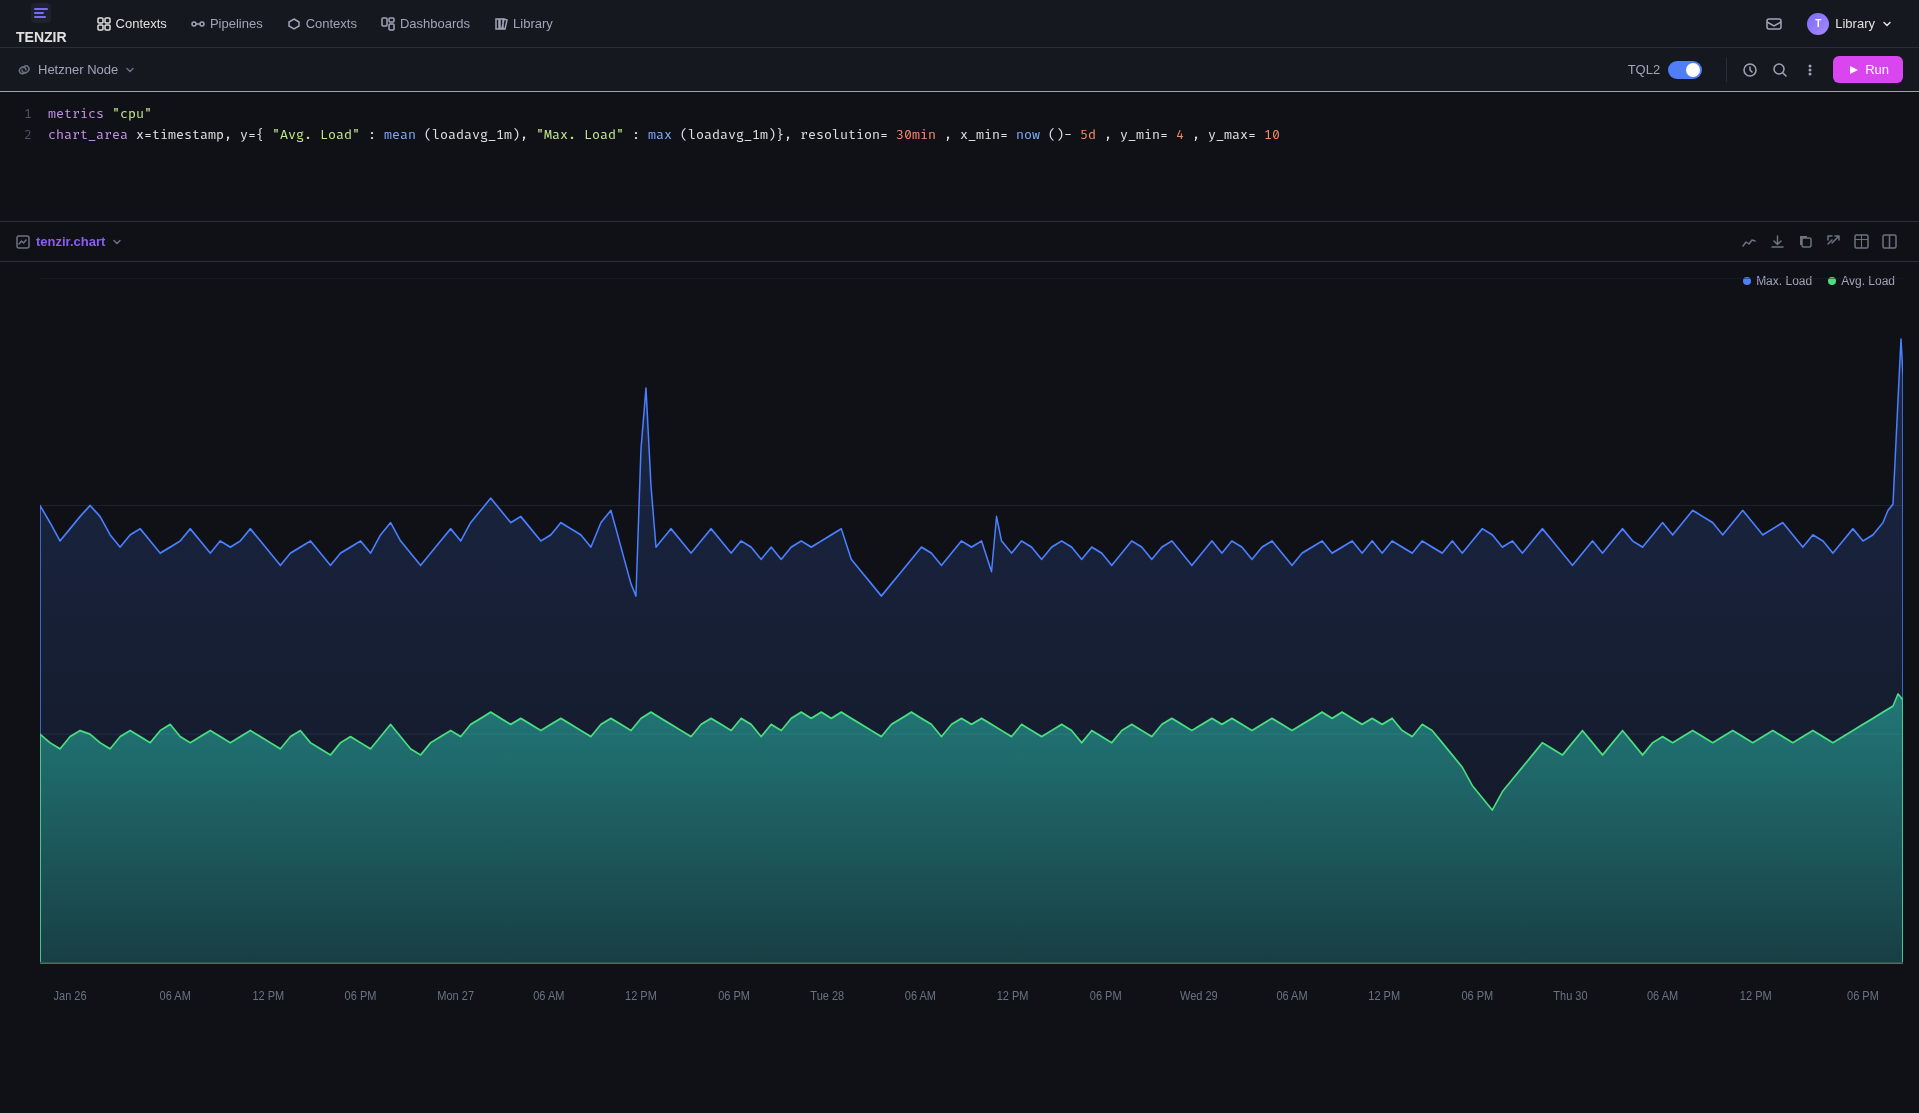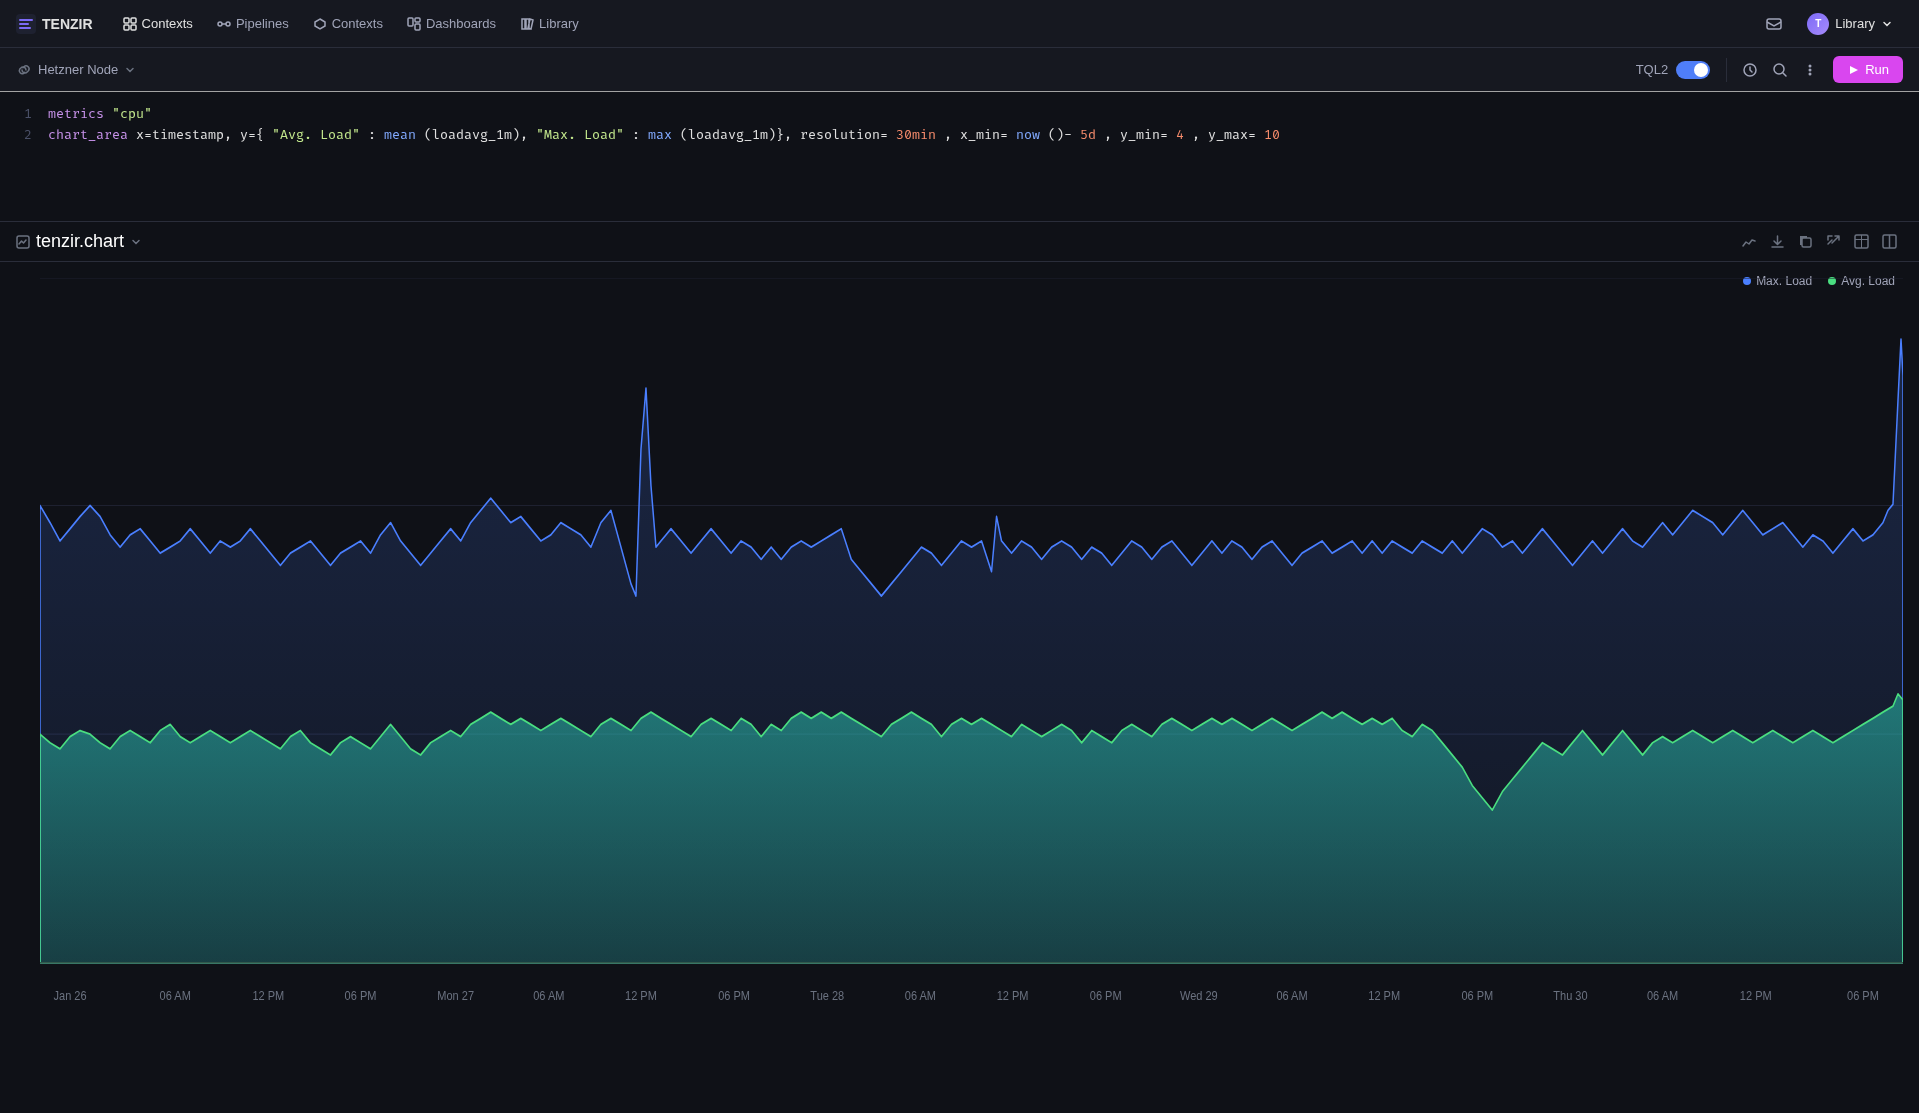--- a/index.html
+++ b/index.html
@@ -1,53 +1,53 @@
 <!DOCTYPE html>
 <html><head>
   <meta charset="utf-8">
   <style>
     * { box-sizing: border-box; margin: 0; padding: 0; }
     body { background: #0f1117; color: #e0e0e0; font-family: -apple-system, BlinkMacSystemFont, 'Segoe UI', sans-serif; font-size: 13px; height: 1113px; overflow: hidden; }
 
     
     .topnav { display: flex; align-items: center; height: 48px; background: #161820; border-bottom: 1px solid #2a2d3a; padding: 0 16px; gap: 4px; }
-    .tenzir-logo { display: flex; align-items: center; gap: 6px; margin-right: 16px; }
+    .tenzir-logo { display: flex; align-items: center; gap: 6px; margin-right: 16px; flex-direction: column; }
     .tenzir-logo svg { width: 20px; height: 20px; }
     .nav-item { display: flex; align-items: center; gap: 5px; padding: 5px 10px; border-radius: 6px; cursor: pointer; color: #a0a4b8; font-size: 13px; }
     .nav-item.active { color: #e0e0e0; }
     .nav-spacer { flex: 1; }
     .topnav-right { display: flex; align-items: center; gap: 8px; }
     .icon-btn { width: 30px; height: 30px; display: flex; align-items: center; justify-content: center; border-radius: 6px; cursor: pointer; color: #a0a4b8; }
     .profile-btn { display: flex; align-items: center; gap: 6px; padding: 5px 10px; border-radius: 6px; cursor: pointer; color: #e0e0e0; }
     .profile-avatar { width: 22px; height: 22px; border-radius: 50%; background: linear-gradient(135deg, #7c6af7, #a78bfa); display: flex; align-items: center; justify-content: center; font-size: 10px; color: white; font-weight: 600; }
 
     
     .toolbar { display: flex; align-items: center; height: 44px; background: #161820; border-bottom: 1px solid #a3a3a3; padding: 0 16px; }
     .pipeline-breadcrumb { display: flex; align-items: center; gap: 6px; color: #a0a4b8; cursor: pointer; }
     .toolbar-spacer { flex: 1; }
-    .tql-toggle { display: flex; align-items: center; gap: 8px; color: #a0a4b8; font-size: 13px; margin-right: 8px; }
+    .tql-toggle { display: flex; align-items: center; gap: 8px; color: #a0a4b8; font-size: 13px; margin-right: 16px; }
     .toggle-switch { width: 34px; height: 18px; background: #4f7ef8; border-radius: 9px; position: relative; cursor: pointer; }
     .toggle-knob { width: 14px; height: 14px; background: white; border-radius: 50%; position: absolute; top: 2px; right: 2px; transition: left 0.2s; }
     .divider-v { width: 1px; height: 24px; background: #2a2d3a; margin: 0 8px; }
     .toolbar-icon-btn { width: 30px; height: 30px; display: flex; align-items: center; justify-content: center; border-radius: 6px; cursor: pointer; color: #a0a4b8; }
     .run-button { display: flex; align-items: center; gap: 6px; background: #d946ef; color: white; border: none; border-radius: 6px; padding: 6px 14px; cursor: pointer; font-size: 13px; font-weight: 500; margin-left: 8px; }
 
     
     .code-editor { background: #0f1117; padding: 12px 16px; border-bottom: 1px solid #2a2d3a; min-height: 130px; font-family: 'SF Mono', 'Fira Code', monospace; font-size: 13px; line-height: 1.6; }
     .code-line { display: flex; gap: 16px; }
     .line-num { color: #4a5068; min-width: 16px; text-align: right; user-select: none; }
     .code-content { flex: 1; }
     .c-keyword { color: #c792ea; }
     .c-string { color: #c3e88d; }
     .c-func { color: #82aaff; }
     .c-value { color: #f78c6c; }
     .c-number { color: #f78c6c; }
     .c-green-string { color: #c3e88d; }
     .output-toolbar { display: flex; align-items: center; height: 40px; padding: 0 16px; border-bottom: 1px solid #2a2d3a; }
-    .output-title { display: flex; align-items: center; gap: 6px; color: #ffffff; cursor: pointer; font-size: 18px; }
+    .output-title { display: flex; align-items: center; gap: 6px; color: #8b5cf6; cursor: pointer; font-size: 13px; font-weight: bold; }
     .output-spacer { flex: 1; }
     .output-icon-btn { width: 28px; height: 28px; display: flex; align-items: center; justify-content: center; border-radius: 5px; cursor: pointer; color: #6b7280; }
 
     
     .chart-container { position: relative; background: #0f1117; height: calc(1113px - 48px - 44px - 130px - 40px); min-height: 500px; }
     .chart-inner { position: absolute; inset: 0; padding: 16px 16px 40px 40px; text-align: right; }
     .chart-svg { width: 100%; height: 100%; }
 
     
     .chart-legend { position: absolute; top: 12px; right: 24px; display: flex; align-items: center; gap: 16px; font-size: 12px; color: #a0a4b8; }

